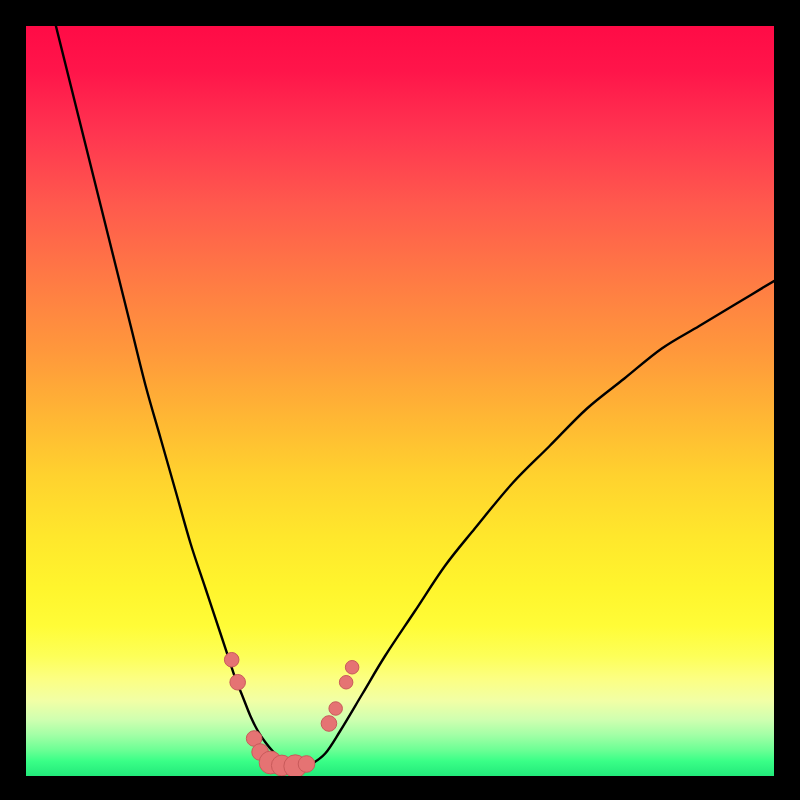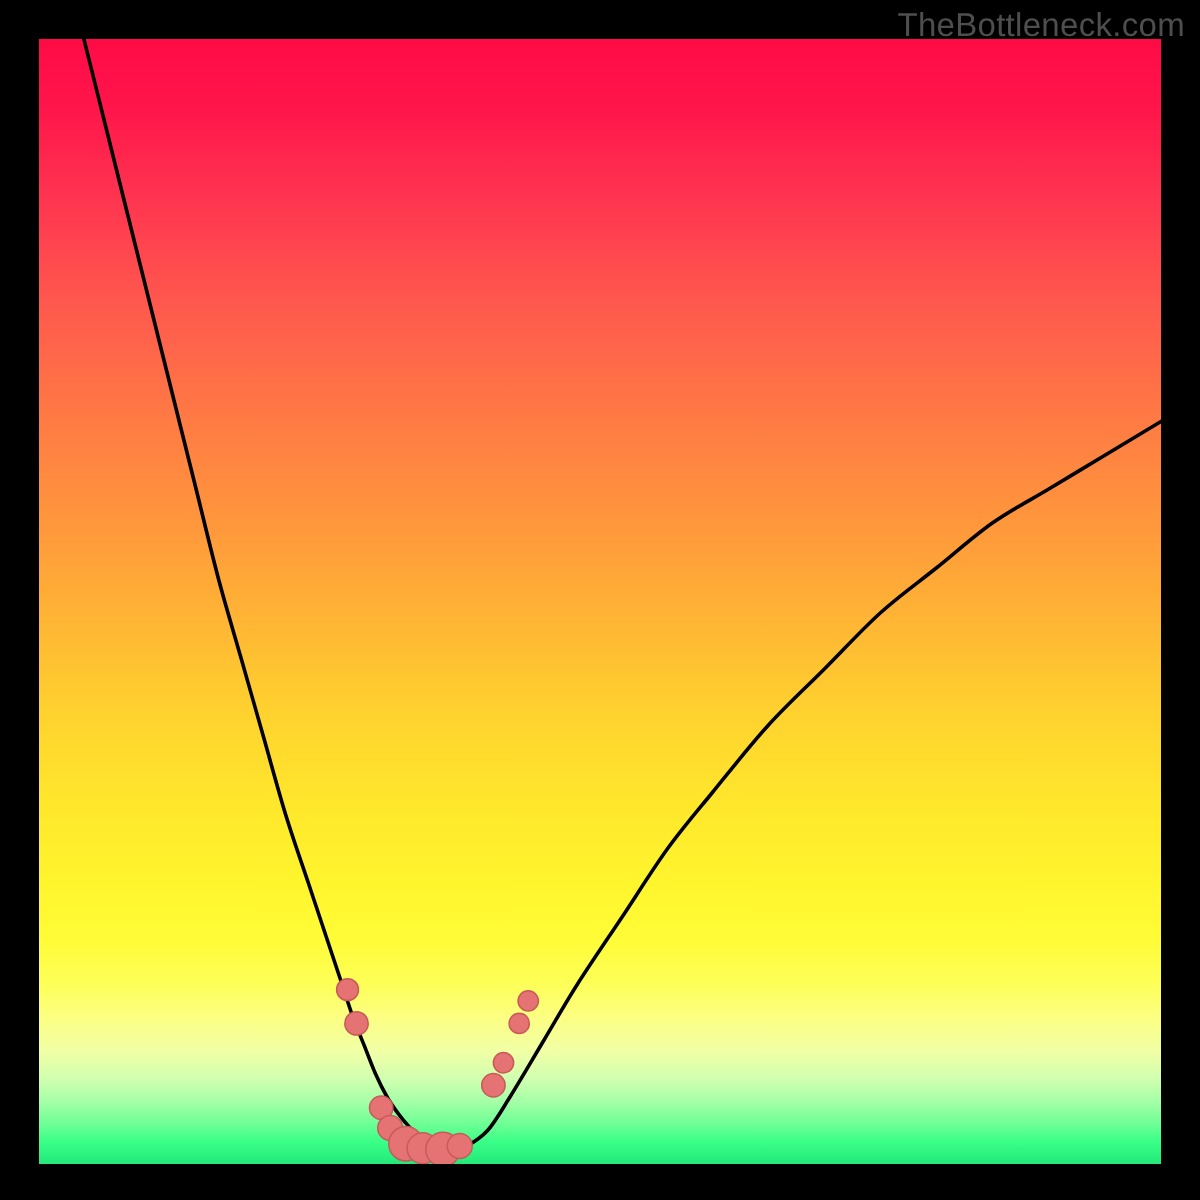--- a/index.html
+++ b/index.html
@@ -85,14 +85,13 @@
           <circle cx="255.82" cy="739.50" r="10.40" fill="#e57373" stroke="#c85a5a" stroke-width="1"></circle>
           <circle cx="269.28" cy="740.25" r="11.44" fill="#e57373" stroke="#c85a5a" stroke-width="1"></circle>
           <circle cx="280.50" cy="738.00" r="8.32" fill="#e57373" stroke="#c85a5a" stroke-width="1"></circle>
           <circle cx="302.94" cy="697.50" r="7.80" fill="#e57373" stroke="#c85a5a" stroke-width="1"></circle>
           <circle cx="309.67" cy="682.50" r="6.76" fill="#e57373" stroke="#c85a5a" stroke-width="1"></circle>
           <circle cx="320.14" cy="656.25" r="6.76" fill="#e57373" stroke="#c85a5a" stroke-width="1"></circle>
           <circle cx="326.13" cy="641.25" r="6.76" fill="#e57373" stroke="#c85a5a" stroke-width="1"></circle>
         </g>
     </svg>
   </div>
-  <div class="watermark">TheBottleneck.com</div>
 </div>
 
 </body></html>

